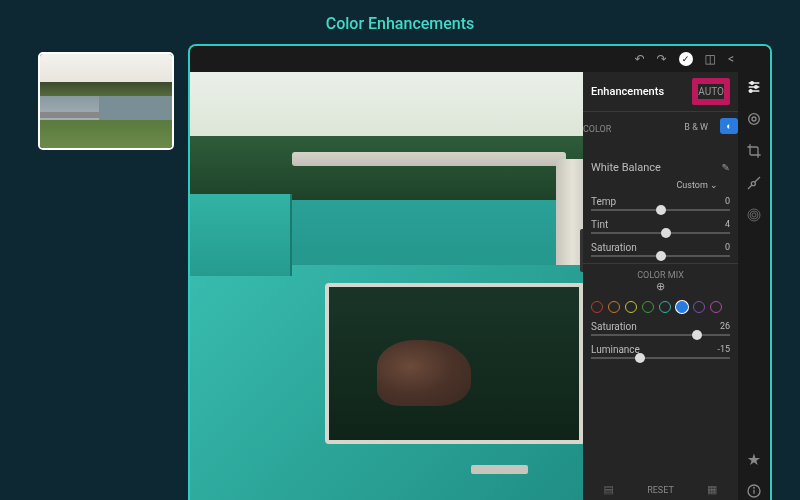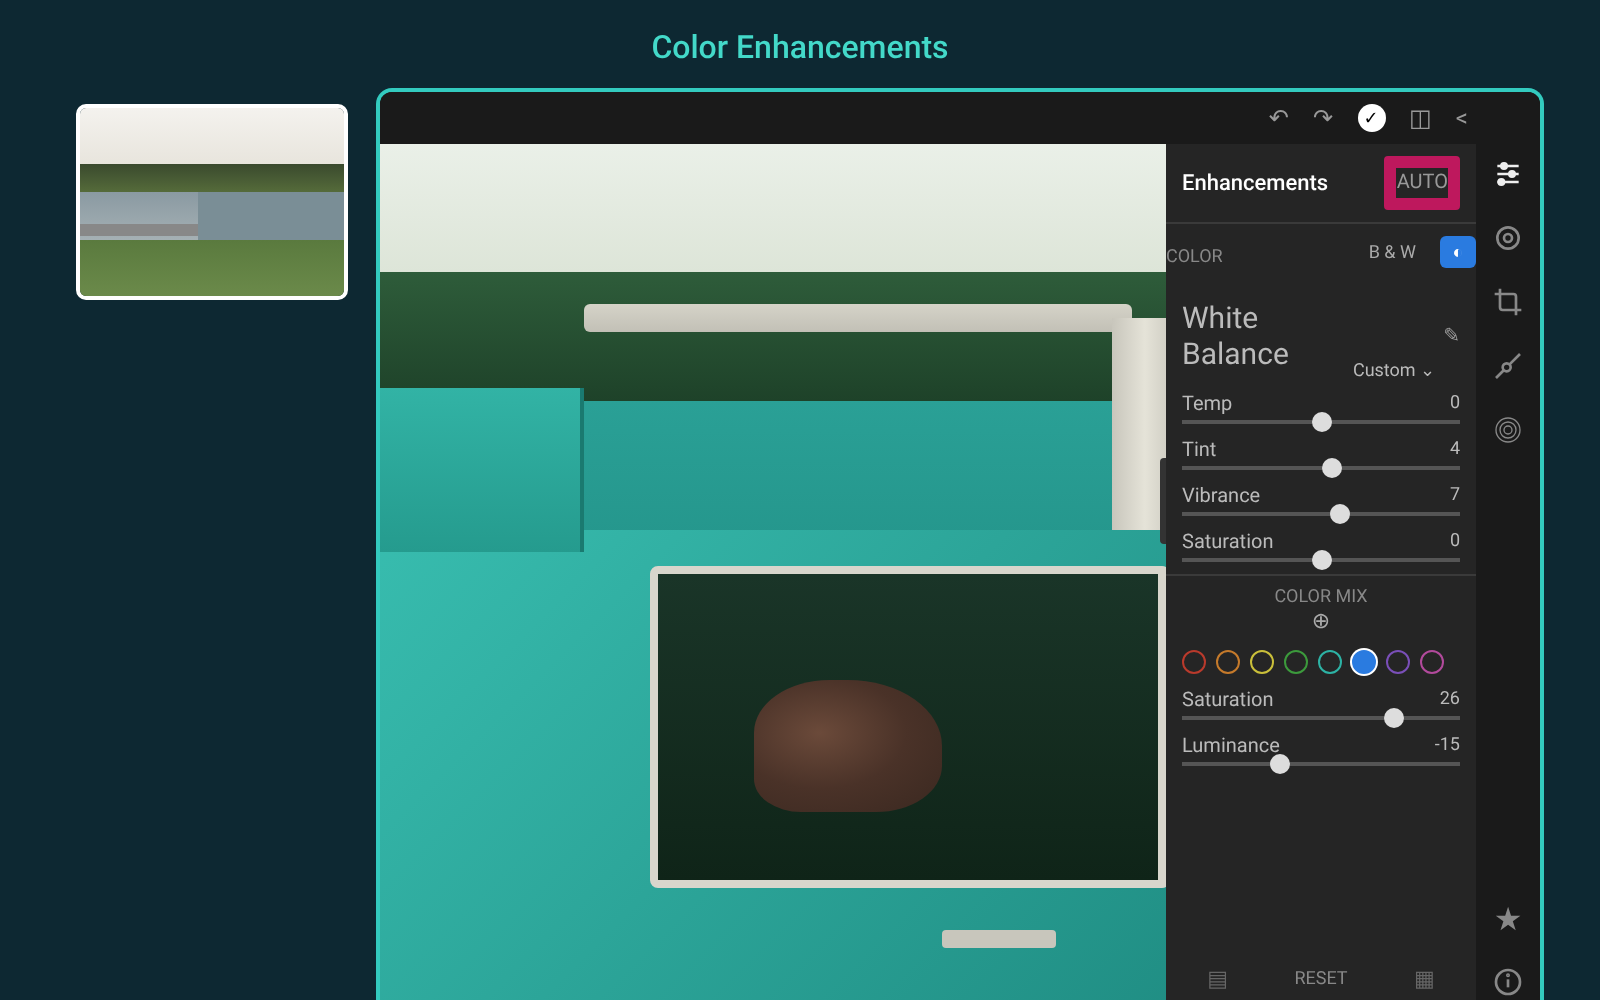--- a/index.html
+++ b/index.html
@@ -32,21 +32,21 @@
 .panel { width: 155px; background: #252525; display: flex; flex-direction: column; font-size: 10px; color: #ccc; overflow-y: hidden; }
 .panel-head { display: flex; justify-content: space-between; align-items: center; padding: 6px 8px; }
 .panel-title { color: #fff; font-weight: 500; font-size: 11px; }
 .auto-btn { background: transparent; border: 6px solid #be185d; color: #999; font-size: 10px; padding: 2px 0; border-radius: 2px; cursor: pointer; }
 .sep { height: 1px; background: #3a3a3a; margin: 0; }
 .mode-row { display: flex; align-items: flex-end; padding: 6px 0; gap: 6px; }
 .mode-lbl { color: #888; font-size: 9px; flex: 1; }
 .mode-btn { background: transparent; border: none; color: #aaa; font-size: 9px; padding: 2px 6px; cursor: pointer; }
 .mode-btn.act { background: #2a7be0; color: #fff; border-radius: 3px; width: 18px; height: 16px; display: flex; align-items: center; justify-content: center; }
 .wb-row { display: flex; align-items: center; padding: 4px 8px; gap: 4px; }
-.wb-lbl { flex: 1; color: #bbb; font-size: 15px; }
+.wb-lbl { flex: 1; color: #bbb; font-size: 11px; }
 .wb-val { color: #bbb; font-size: 9px; margin-top: 36px; }
 .dropper { color: #999; font-size: 10px; cursor: pointer; }
 .slider-row { padding: 2px 8px 6px; }
 .slider-head { display: flex; justify-content: space-between; margin-bottom: 2px; }
 .slider-lbl { color: #bbb; font-size: 10px; }
 .slider-val { color: #bbb; font-size: 9px; }
 .slider-track { height: 2px; background: #555; position: relative; cursor: pointer; }
 .slider-knob { position: absolute; top: -4px; width: 10px; height: 10px; background: #ddd; border-radius: 50%; transform: translateX(-50%); }
 .section-head { display: flex; justify-content: space-between; align-items: center; padding: 6px 8px 4px; flex-direction: column; }
 .section-lbl { color: #888; font-size: 9px; }
@@ -128,29 +128,20 @@
         <div class="slider-head">
             <span class="slider-lbl">Tint</span>
             <span class="slider-val">4</span>
           </div>
         <div class="slider-track">
             <div class="slider-knob" style="left: 54%;"></div>
           </div>
       </div>
       <div class="slider-row">
         <div class="slider-head">
-            <span class="slider-lbl">Vibrance</span>
-            <span class="slider-val">7</span>
-          </div>
-        <div class="slider-track">
-            <div class="slider-knob" style="left: 57%;"></div>
-          </div>
-      </div>
-      <div class="slider-row">
-        <div class="slider-head">
             <span class="slider-lbl">Saturation</span>
             <span class="slider-val">0</span>
           </div>
         <div class="slider-track">
             <div class="slider-knob" style="left: 50%;"></div>
           </div>
       </div>
 
       <div class="sep"></div>
       <div class="section-head">

